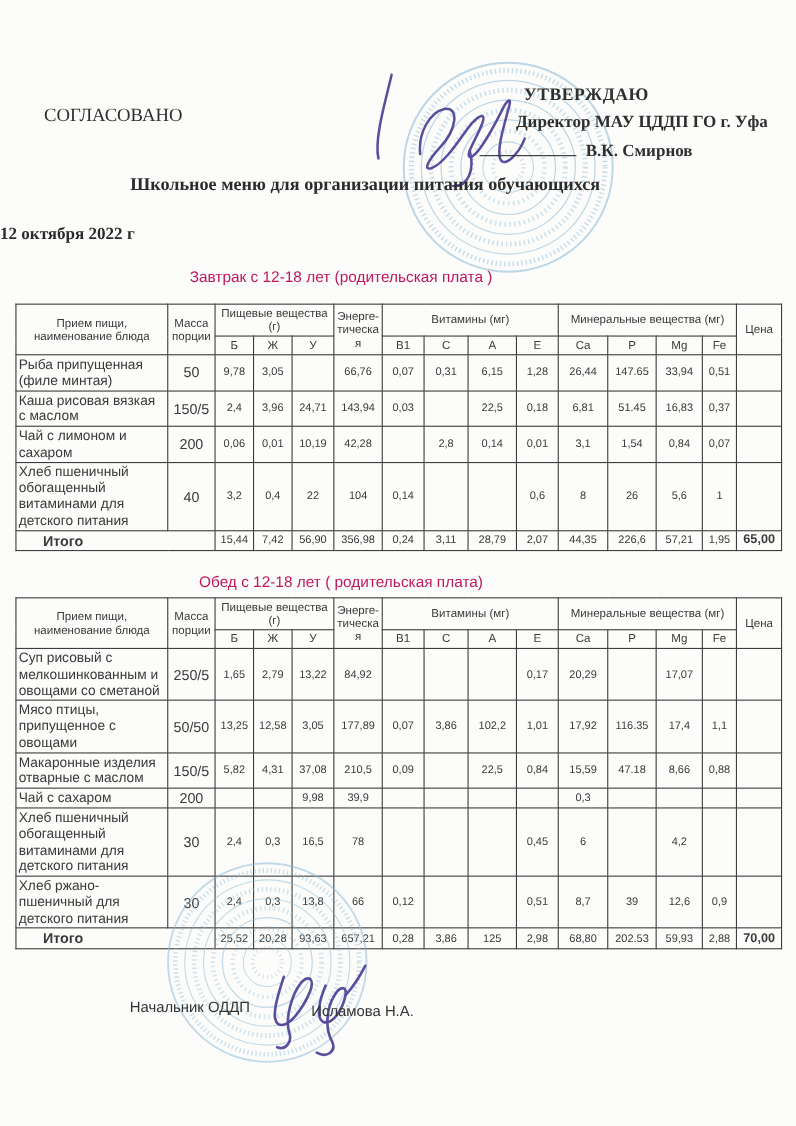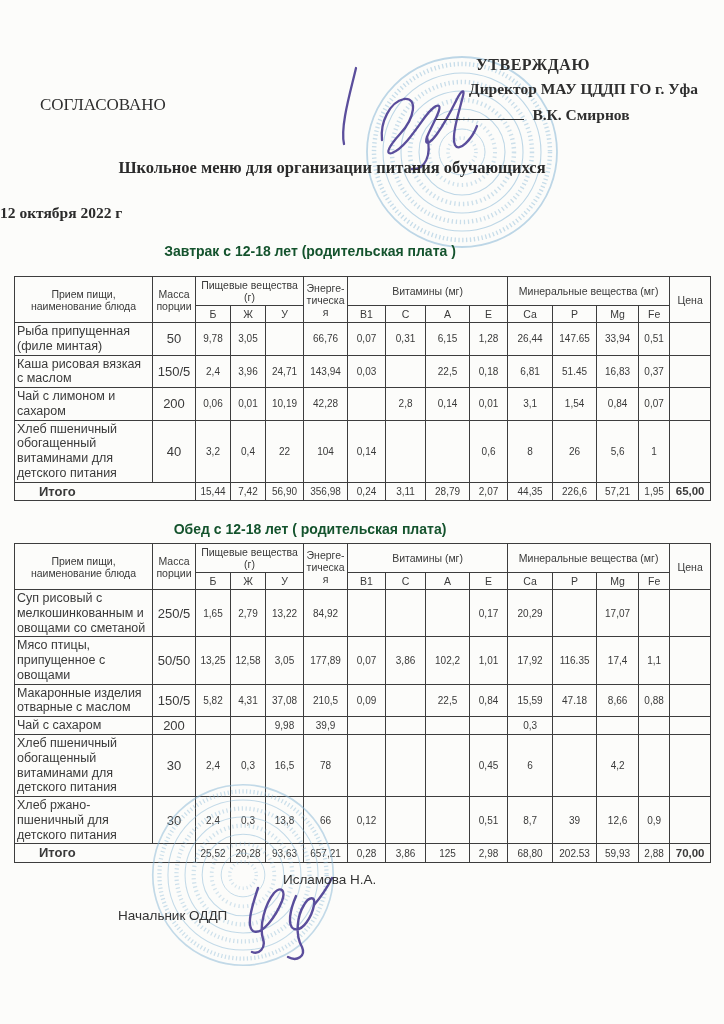--- a/index.html
+++ b/index.html
@@ -5,45 +5,45 @@
   html,body{margin:0;padding:0;background:#e8e8e8;}
   .page{
     position:relative;width:724px;height:1024px;margin:0 auto;
     background:#fcfcfa;overflow:hidden;
     font-family:"Liberation Sans", sans-serif;color:#333;
   }
   .serif{font-family:"Liberation Serif", serif;}
   .abs{position:absolute;}
   
   .agreed{left:40px;top:92px;font-size:17px;font-weight:normal;line-height:1.55;color:#2e2e2e;}
-  .approved{left:368px;top:56px;width:330px;text-align:center;font-weight:bold;color:#2e2e2e;}
+  .approved{left:368px;top:78px;width:330px;text-align:center;font-weight:bold;color:#2e2e2e;}
   .approved .l1{font-size:16px;letter-spacing:.5px;}
   .approved .l2{font-size:15.5px;margin-top:6px;text-align:right;}
   .approved .l3{font-size:15.5px;margin-top:7px;}
   .sigline{display:inline-block;width:88px;border-bottom:1.6px solid #2e2e2e;height:14px;margin-right:8px;}
   .doc-title{left:0;top:158px;width:664px;text-align:center;font-size:16.5px;font-weight:bold;color:#2b2b2b;}
   .doc-date{left:0;top:204px;width:580px;text-align:left;font-size:15.5px;font-weight:bold;color:#2b2b2b;}
-  .tbl-title{left:0;width:620px;text-align:center;font-size:14px;font-weight:bold;color:#14532d;}
+  .tbl-title{left:0;width:620px;text-align:center;font-size:14px;font-weight:normal;color:#be185d;}
   .tt1{top:243px;}
   .tt2{top:521px;}
   
   table.menu{position:absolute;left:14px;width:696px;border-collapse:collapse;table-layout:fixed;}
   #t1{top:276px;}
   #t2{top:543px;}
   table.menu th,table.menu td{border:1px solid #3d3d3d;padding:1px 2px;vertical-align:middle;color:#3a3a3a;overflow:hidden;}
   table.menu th{font-weight:normal;font-size:10.5px;line-height:1.15;text-align:center;padding:2px 1px;}
   td.dish{font-size:12.5px;line-height:1.18;text-align:left;padding:2px 4px;color:#333;}
   td.mass{font-size:13px;text-align:center;color:#333;}
   td.val{font-size:10px;text-align:center;}
   tr.total td{border-top:1.5px solid #3d3d3d;}
   tr.total td.dish{font-weight:bold;font-size:13px;padding-left:24px;}
   tr.total td.price{font-weight:bold;font-size:11.5px;}
   
   .footer-line{left:118px;top:908px;font-size:13.5px;color:#333;}
-  .footer-name{left:283px;top:872px;font-size:13.5px;color:#333;}
+  .footer-name{left:283px;top:912px;font-size:13.5px;color:#333;}
   .ink,.stamp{pointer-events:none;}
 </style>
 </head>
 <body>
 
 <div class="page">
 
   <svg class="abs stamp" style="left:362px;top:52px;opacity:.55;" width="200" height="200" viewBox="0 0 200 200">
     <g fill="none" stroke="#8ab8d6">
       <circle cx="100" cy="100" r="95" stroke-width="1.8"></circle>

